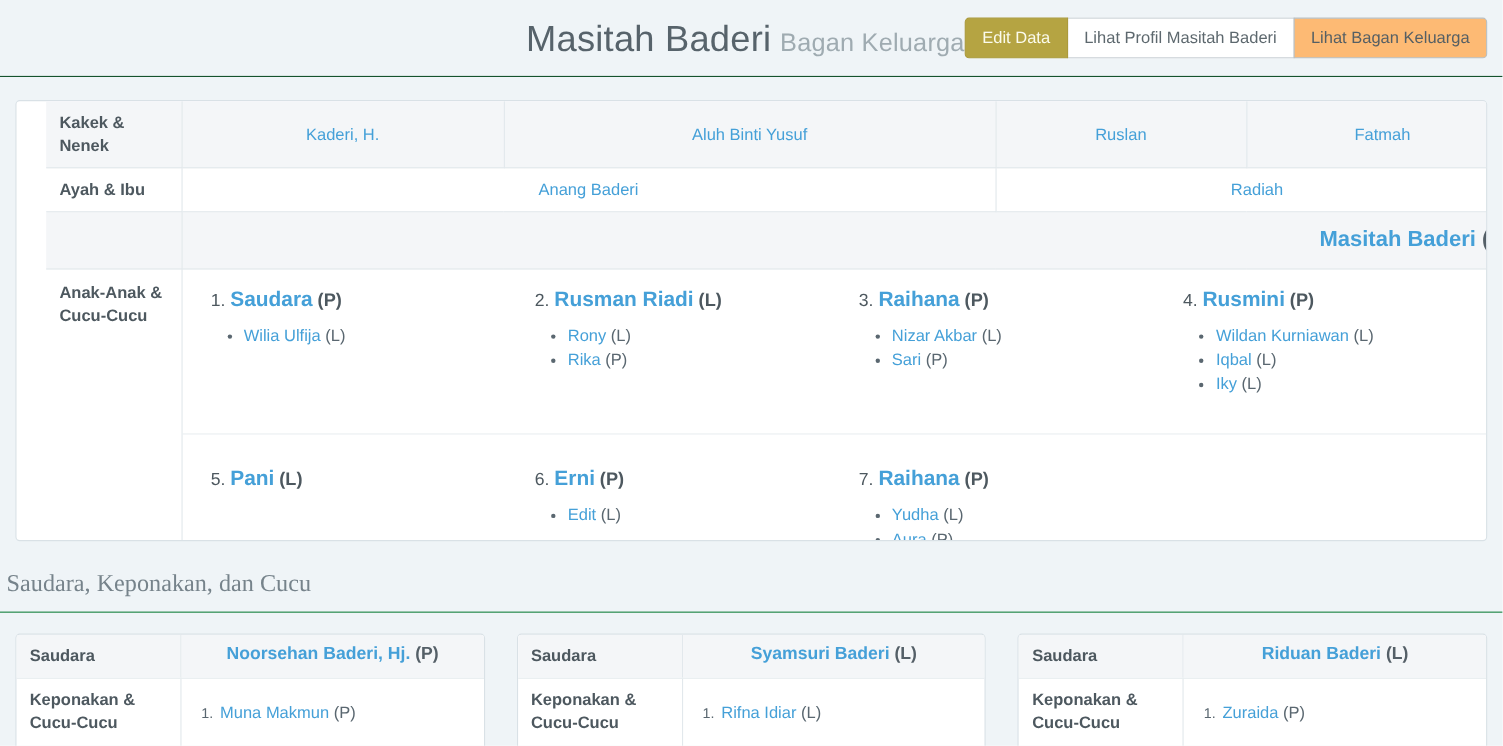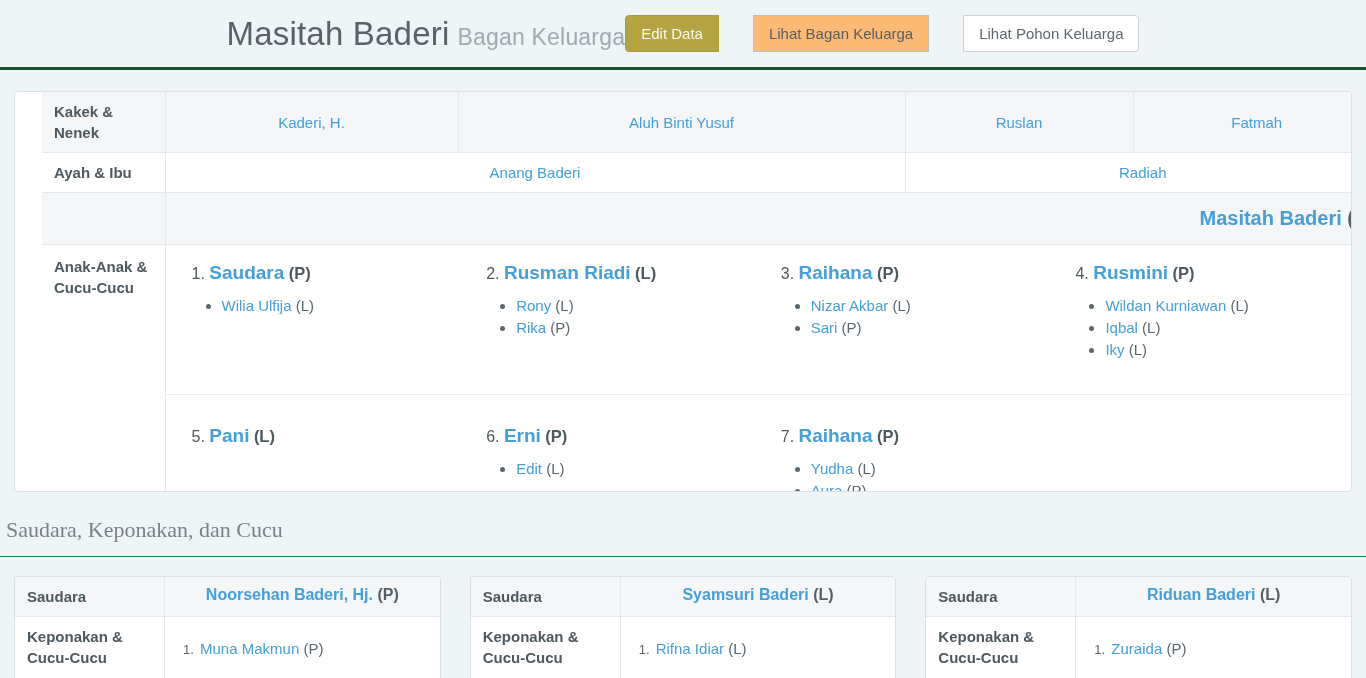--- a/index.html
+++ b/index.html
@@ -5,27 +5,27 @@
   * { box-sizing: border-box; }
   html,body { margin:0; padding:0; }
   body {
     width:1366px; height:678px; overflow:hidden;
     background:#eff4f7;
     font-family:"Liberation Sans", sans-serif;
     color:#56626a;
   }
   
   .page-header {
-    display:flex; justify-content:center; align-items:center;
+    display:flex; justify-content:flex-end; align-items:center;
     padding:0 14px; height:70px;
-    border-bottom:3px solid #14532d;
+    border-bottom:1px solid #14532d;
   }
   .page-title { margin:0; font-weight:400; font-size:33px; color:#57636b; letter-spacing:0.2px; }
   .page-title .subtitle { font-size:23px; color:#9fabb1; margin-left:8px; font-weight:400; }
-  .btn-group { display:flex;gap:35px; }
+  .btn-group { display:flex; }
   .btn {
     font-family:"Liberation Sans", sans-serif;
     font-size:15px; padding:8px 15px; line-height:19px;
     background:#fff; border:1px solid #ccd3d7; color:#5d686e;
     margin-left:-1px; cursor:pointer; white-space:nowrap;
   }
   .btn:first-child { border-radius:4px 0 0 4px; margin-left:0; }
   .btn:last-child  { border-radius:0 4px 4px 0; }
   .btn-gold   { background:#b5a442; border-color:#ab9a3c; color:#fbfbec; position:relative; z-index:2; }
   .btn-active { background:#fdba74; border-color:#b9c0c4; color:#555f64; position:relative; z-index:1; }
@@ -97,22 +97,22 @@
 </style>
 </head>
 <body>
 
 <div class="page-header">
   <h1 class="page-title">
     <span>Masitah Baderi</span><span class="subtitle">Bagan Keluarga</span>
   </h1>
   <div class="btn-group">
     <button class="btn btn-gold">Edit Data</button>
+    <button class="btn">Lihat Profil Masitah Baderi</button>
     <button class="btn btn-active">Lihat Bagan Keluarga</button>
-    <button class="btn">Lihat Pohon Keluarga</button>
   </div>
 </div>
 
 <div class="panel">
   <table class="chart">
     <colgroup>
       <col style="width:123px">
         <col style="width:293px">
         <col style="width:447px">
         <col style="width:228px">

